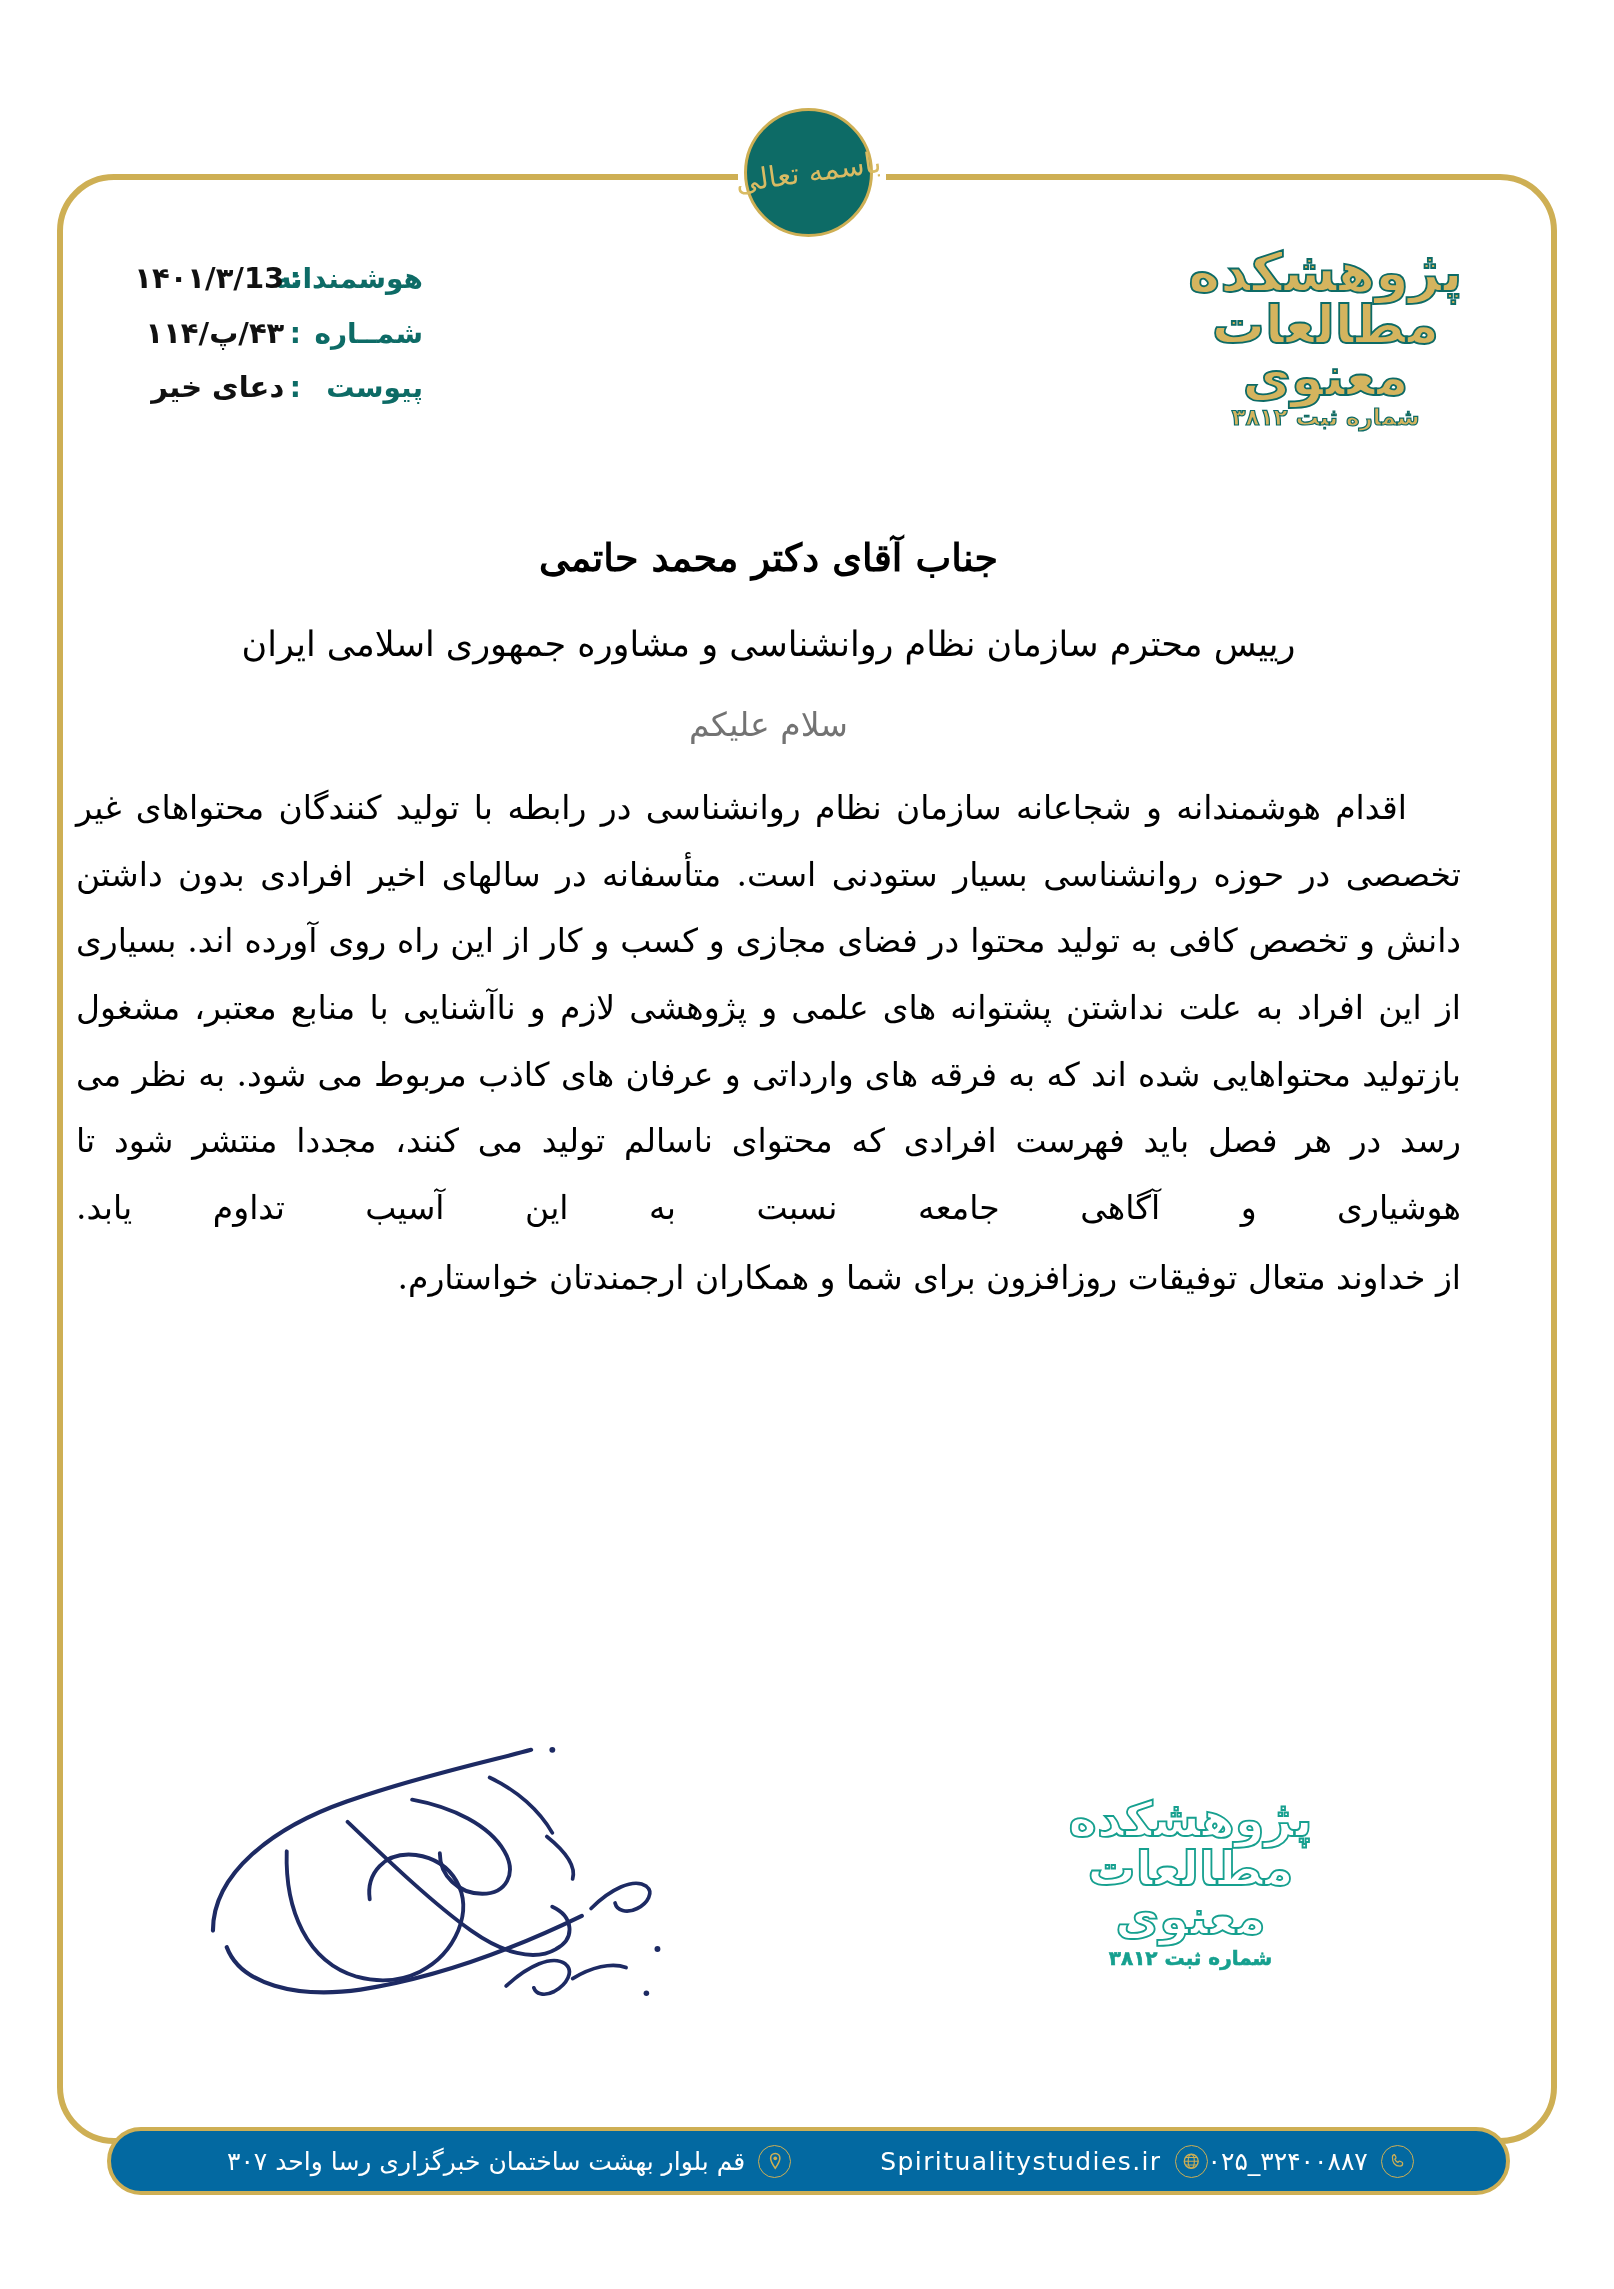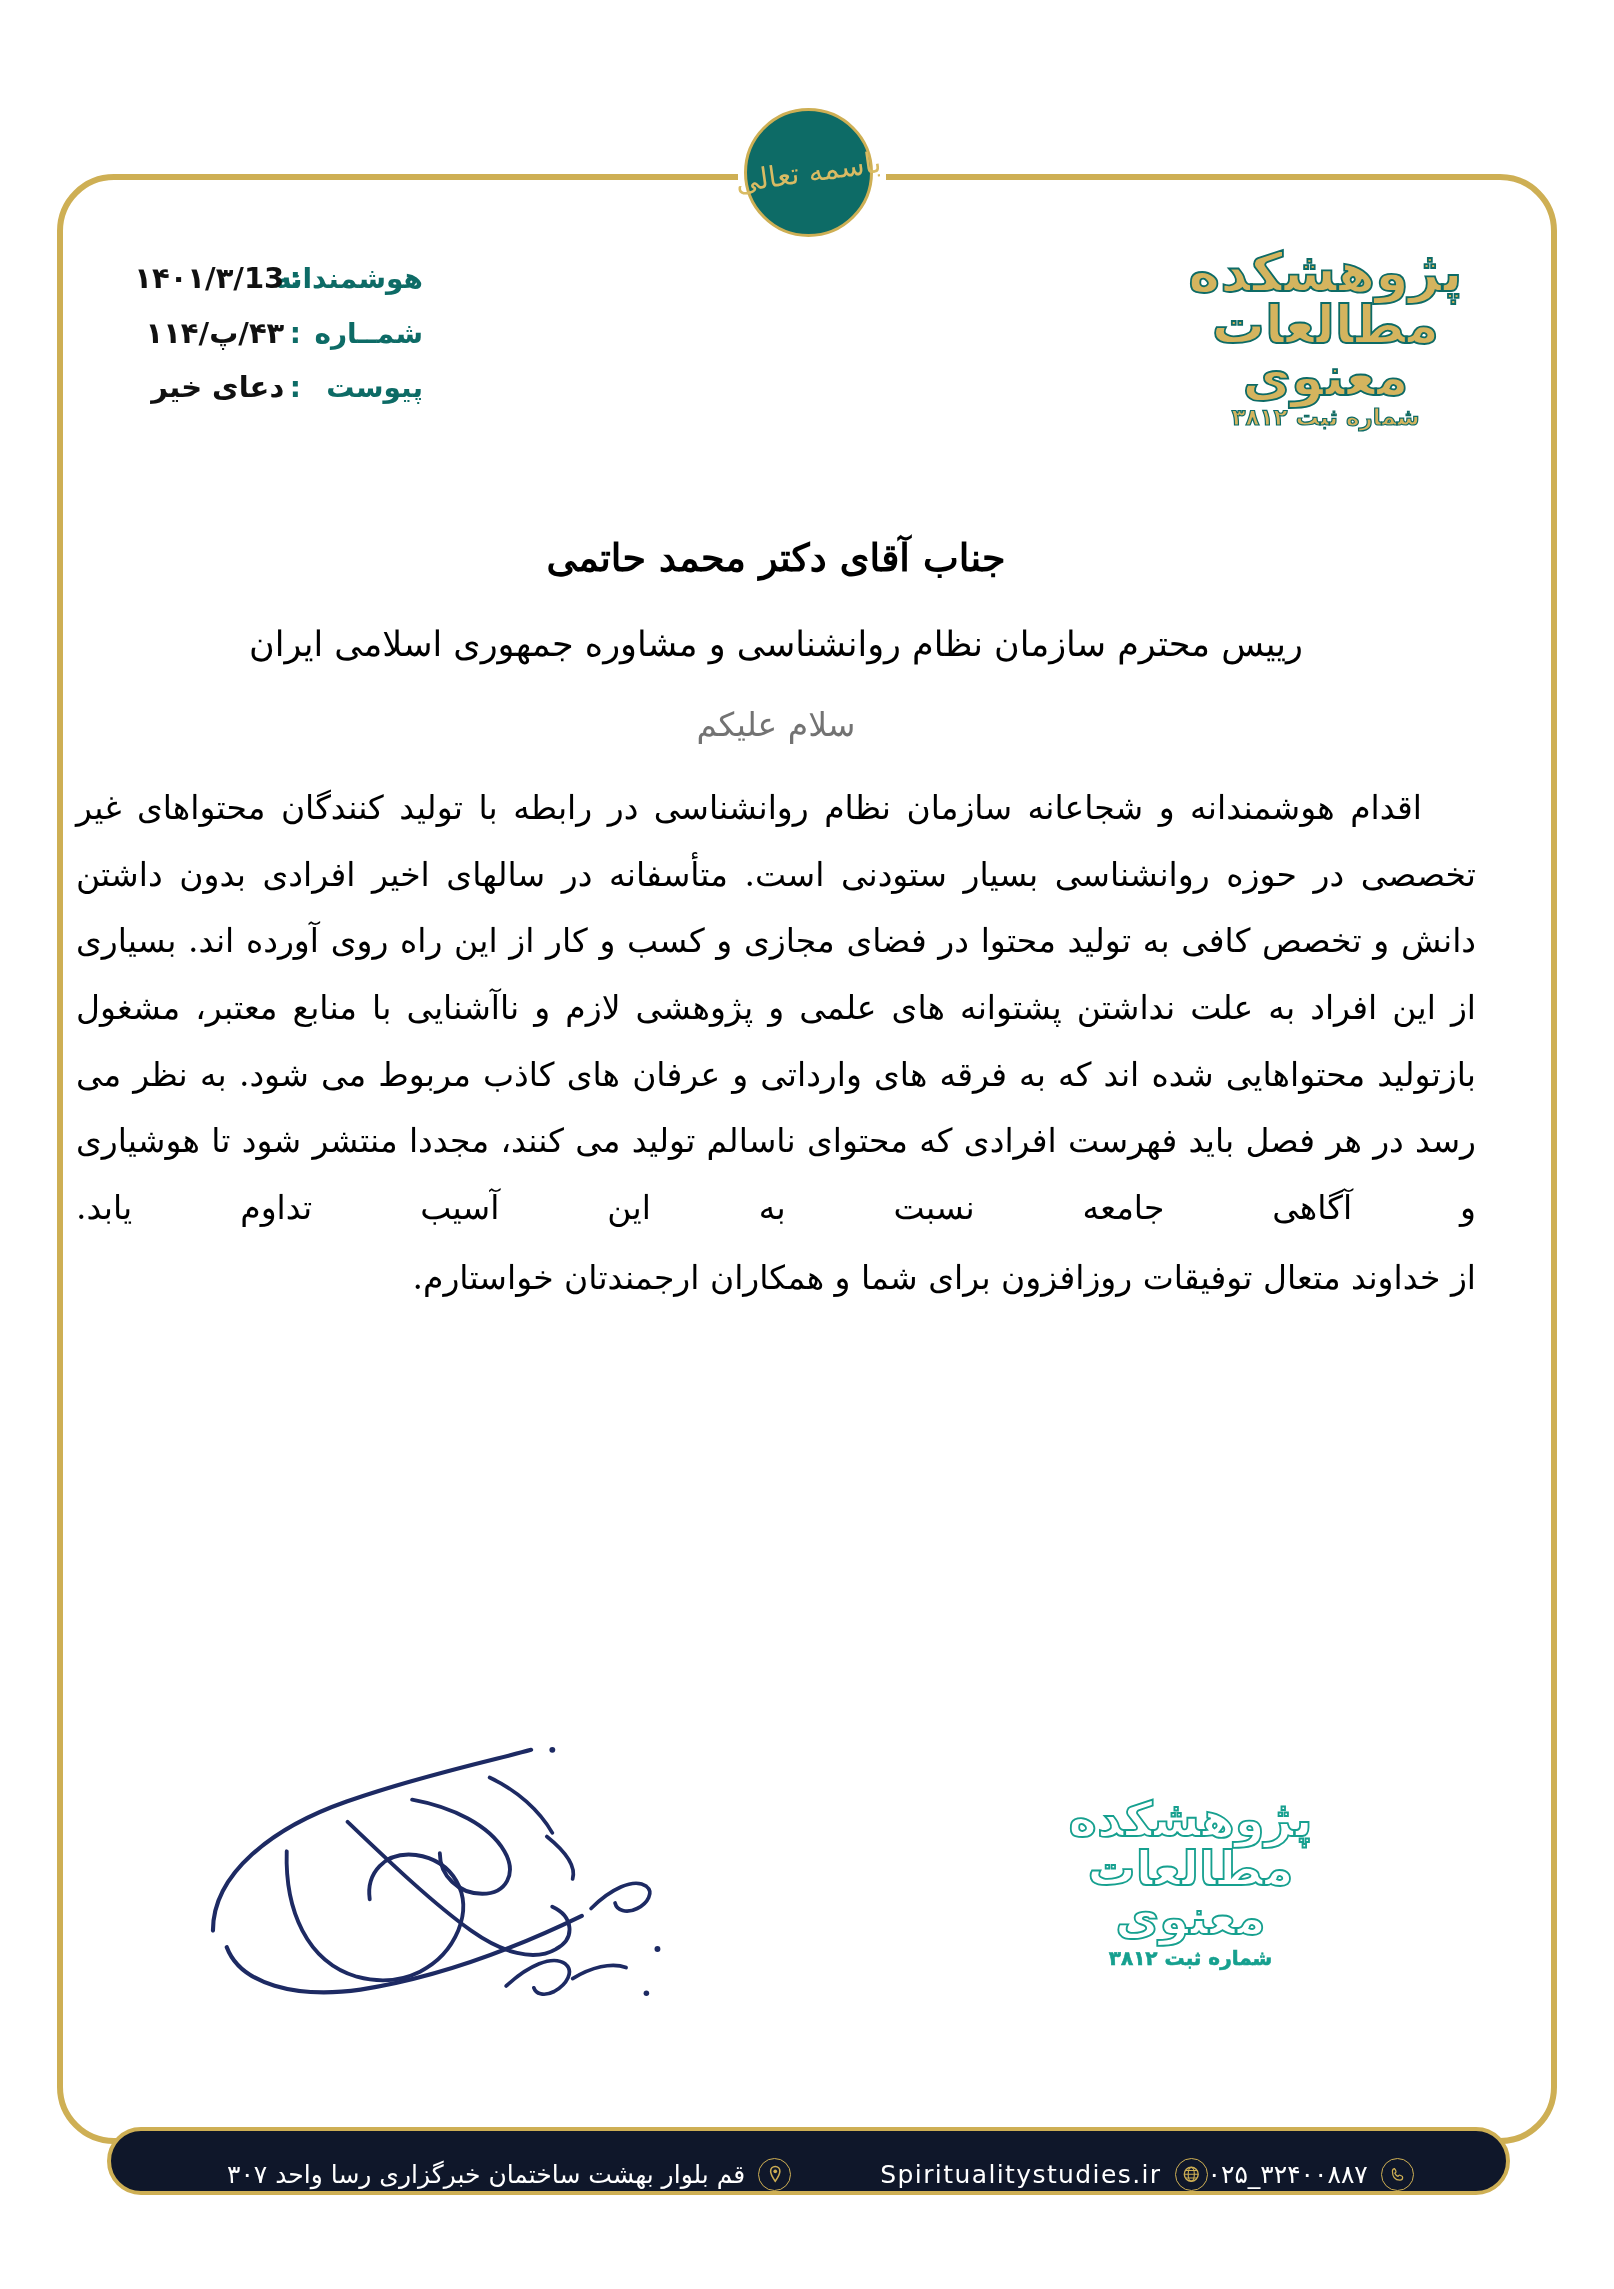--- a/index.html
+++ b/index.html
@@ -134,21 +134,21 @@
     font-size: 23px;
     font-weight: bold;
     margin-top: 1.8px;
     white-space: nowrap;
   }
 
   
   .letter {
     position: absolute;
     left: 0;
-    right: 0;
+    right: 15px;
     top: 535px;
     padding: 0 138px 0 76px;
     direction: rtl;
     box-sizing: border-box;
   }
   .addressee {
     text-align: center;
     font-family: "DejaVu Serif", serif;
     font-weight: bold;
     font-size: 38px;
@@ -246,27 +246,27 @@
     white-space: nowrap;
   }
 
   
   .footer {
     position: absolute;
     left: 107px;
     top: 2127px;
     width: 1403px;
     height: 68px;
-    background: #0f172a;
+    background: #0369a1;
     border: 4.6px solid #ceaf54;
     border-radius: 37px;
     box-sizing: border-box;
     display: flex;
     flex-direction: row-reverse;
-    align-items: flex-end;
+    align-items: center;
     justify-content: flex-start;
     direction: rtl;
     padding: 0 37px;
   }
   .f-item {
     display: flex;
     flex-direction: row;
     align-items: center;
     gap: 13px;
     color: #ffffff;

